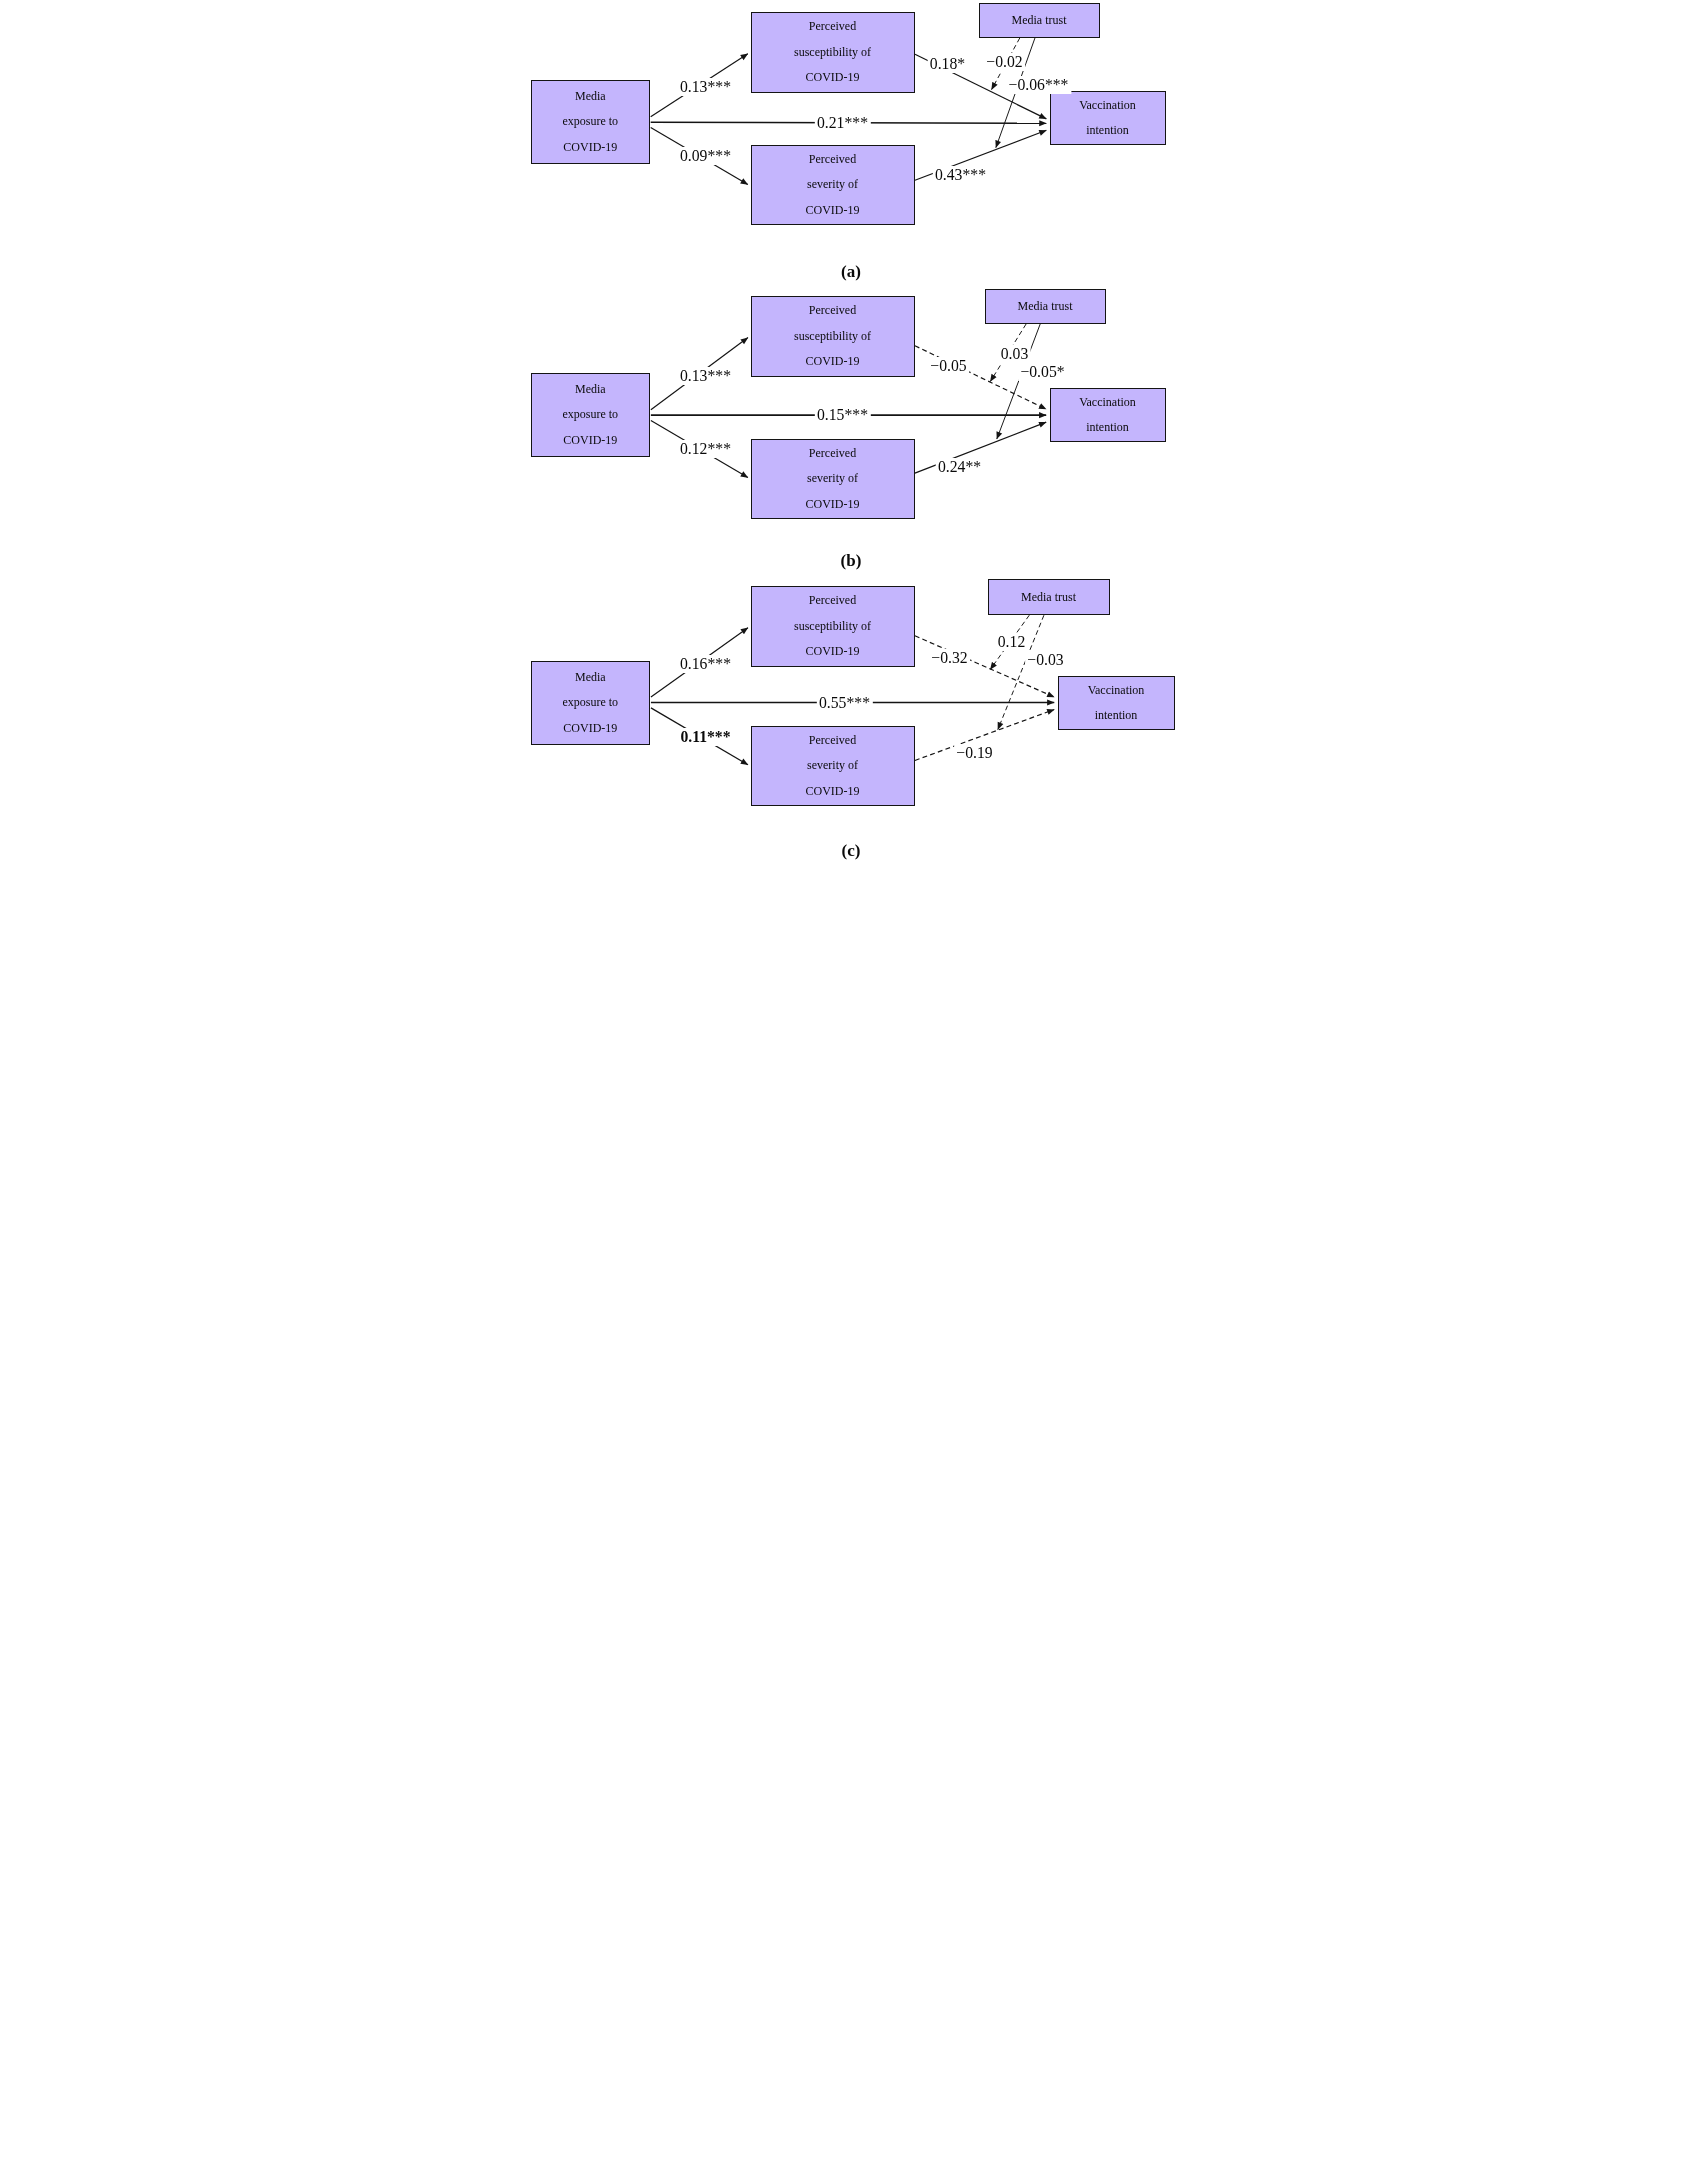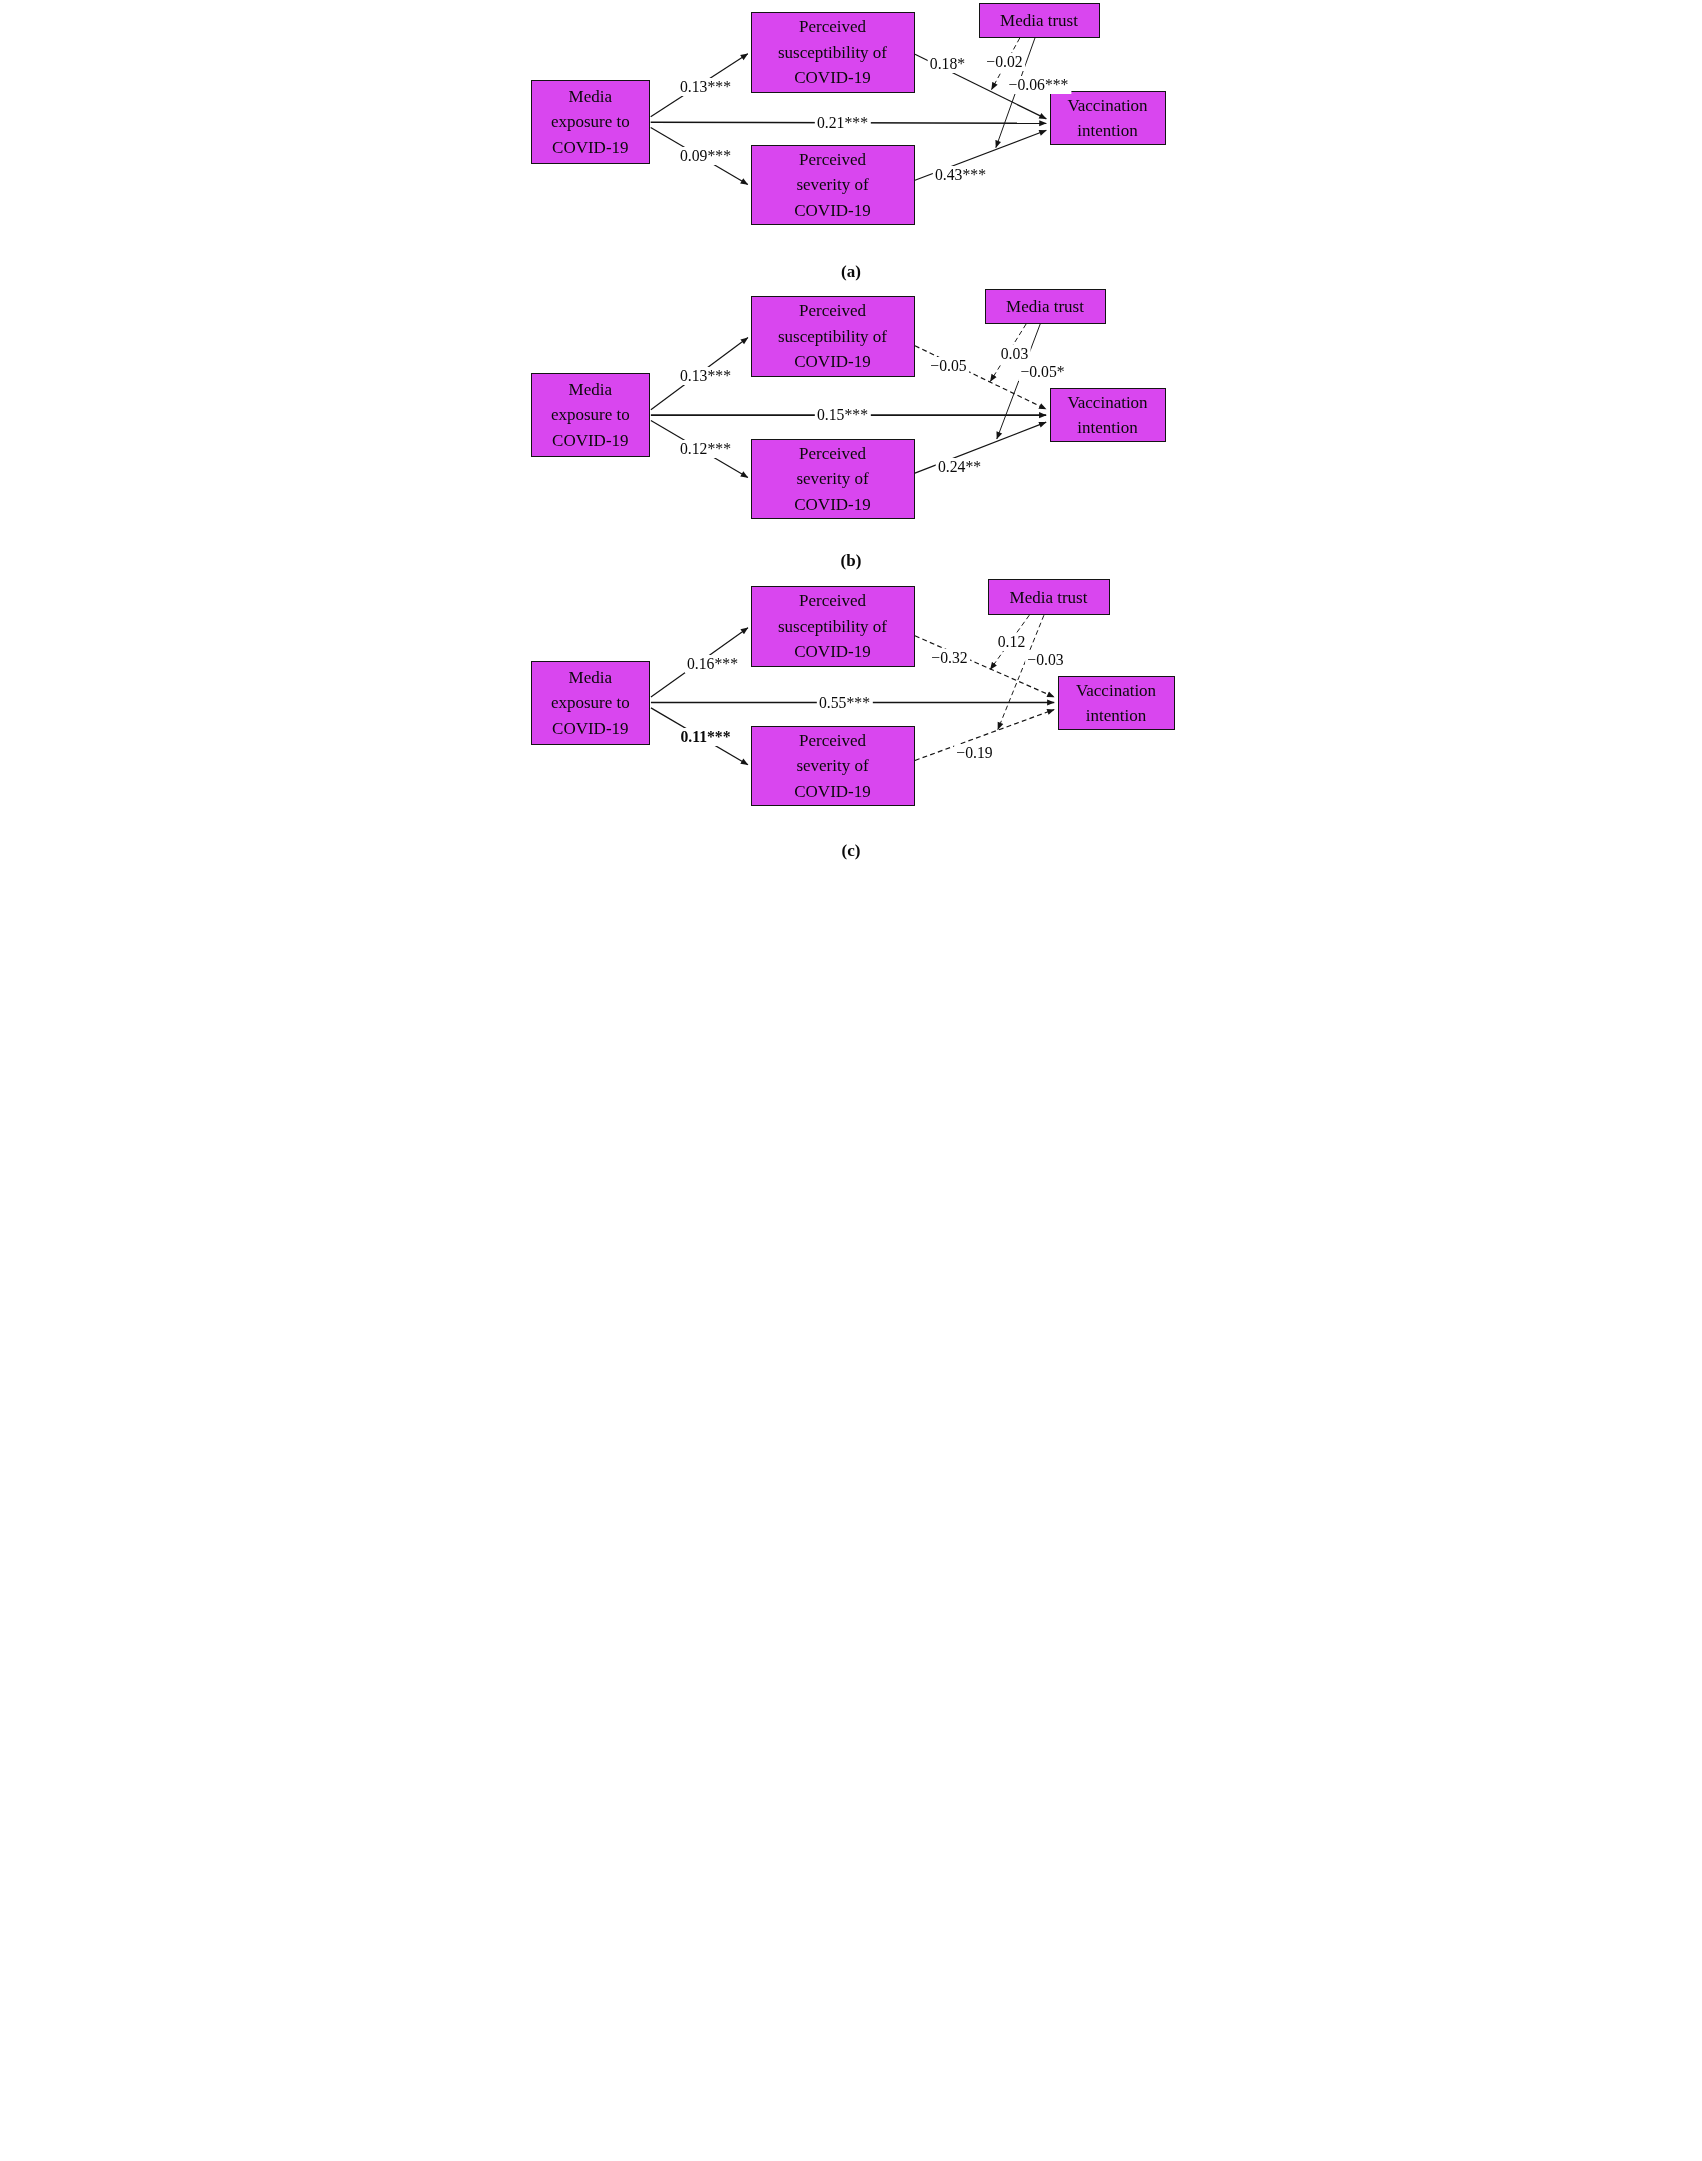--- a/index.html
+++ b/index.html
@@ -3,24 +3,24 @@
 <meta charset="utf-8">
 <style>
   html,body{margin:0;padding:0;background:#ffffff;}
   body{font-family:"Liberation Serif","DejaVu Serif",serif;color:#0a0a0a;}
   .figure{width:673px;margin:0 auto;background:#fff;}
   .panel{position:relative;width:673px;}
   .panel svg{position:absolute;left:0;top:0;}
   .node{
     position:absolute;
     border:1.4px solid #141414;
-    background:#d946ef;
+    background:#c4b5fd;
     display:flex;flex-direction:column;align-items:center;justify-content:center;
     text-align:center;
-    font-size:17px;line-height:25.5px;color:#0a0a0a;
+    font-size:12px;line-height:25.5px;color:#0a0a0a;
     box-sizing:border-box;
     z-index:2;
   }
   .node span{display:block;white-space:nowrap;}
   .coef{
     position:absolute;
     transform:translate(-50%,-50%);
     background:#ffffff;
     padding:0 2.7px;
     font-size:15.7px;
@@ -175,21 +175,21 @@
       <span>COVID-19</span>
     </div>
     <div class="node" style="left:473px;top:5.4px;width:122px;height:36px;">
       <span>Media trust</span>
     </div>
     <div class="node" style="left:543px;top:102px;width:117px;height:54px;">
       <span>Vaccination</span>
       <span>intention</span>
     </div>
 
-    <span class="coef" style="left:191px;top:90px;margin-left:7px;">0.16***</span>
+    <span class="coef" style="left:191px;top:90px;">0.16***</span>
     <span class="coef" style="left:330px;top:129px;">0.55***</span>
     <span class="coef" style="left:191px;top:163px;font-weight:bold;">0.11***</span>
     <span class="coef" style="left:435px;top:84px;">−0.32</span>
     <span class="coef" style="left:460px;top:179px;">−0.19</span>
     <span class="coef" style="left:497px;top:68px;text-align:right;">0.12</span>
     <span class="coef" style="left:531px;top:86px;">−0.03</span>
 
     <div class="caption">(c)</div>
   </div>
 

